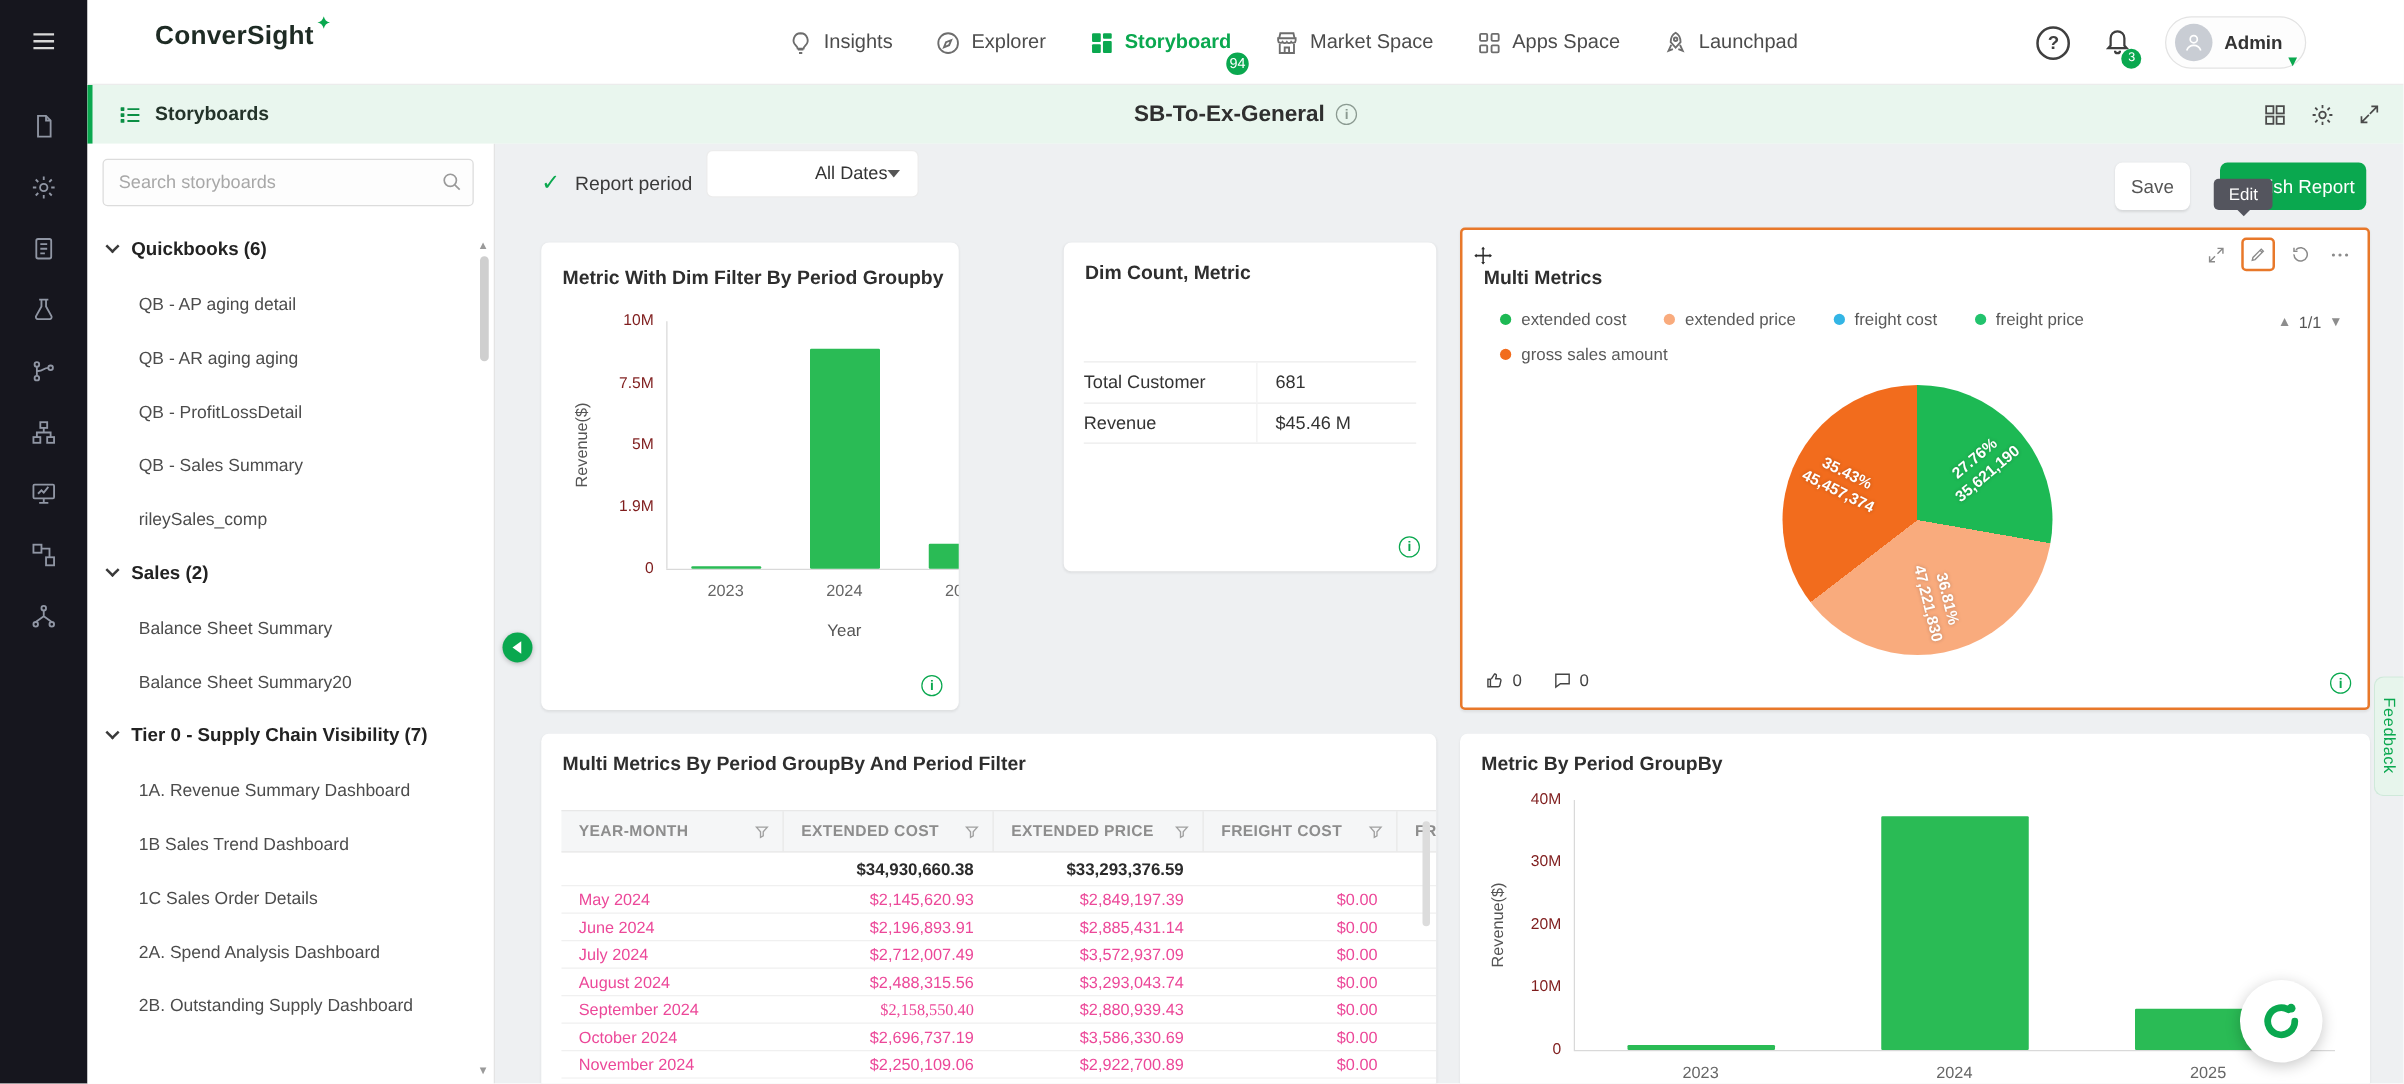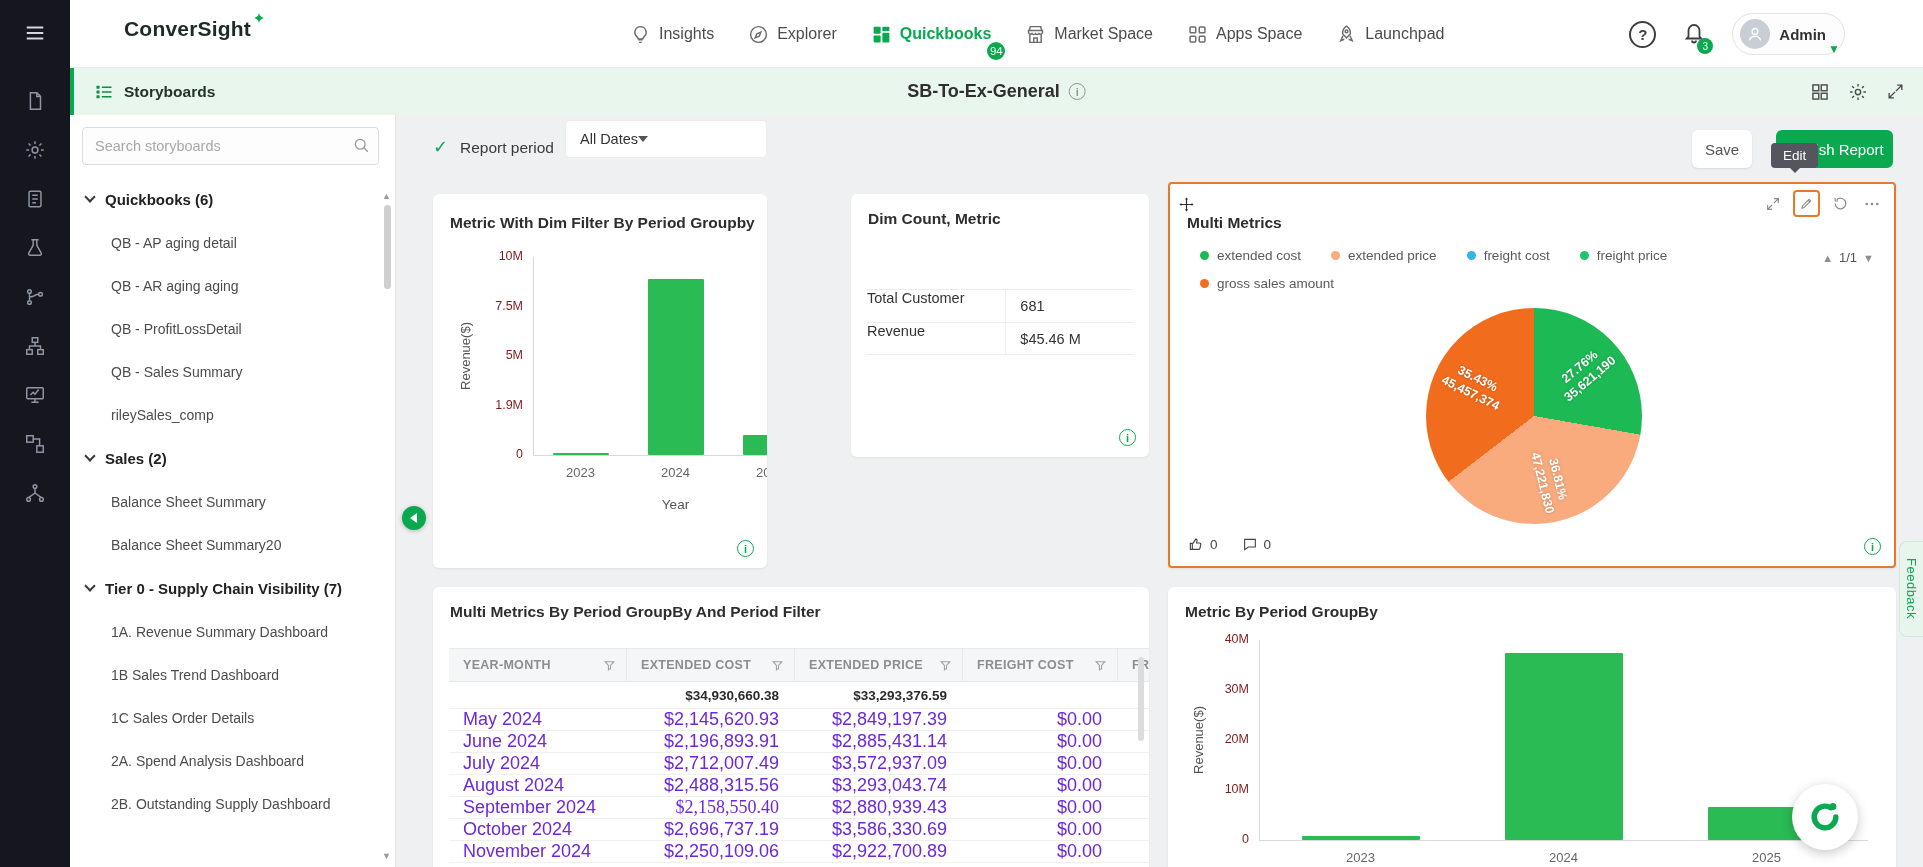--- a/index.html
+++ b/index.html
@@ -62,21 +62,21 @@
   .scroll-up{position:absolute;right:4px;top:76px;font-size:9px;color:#9a9a9a;cursor:pointer}
   .scroll-thumb{position:absolute;right:4px;top:90px;width:7px;height:84px;background:#cfcfcf;border-radius:4px;cursor:pointer}
   .scroll-down{position:absolute;right:4px;bottom:6px;font-size:9px;color:#9a9a9a;cursor:pointer}
   .collapse-handle{position:absolute;left:402px;top:506px;width:24px;height:24px;border-radius:50%;background:#0aa84f;display:flex;align-items:center;justify-content:center;box-shadow:0 1px 4px rgba(0,0,0,.25);z-index:30;cursor:pointer}
   .collapse-tri{width:0;height:0;border-top:5px solid transparent;border-bottom:5px solid transparent;border-right:7px solid #fff;margin-right:2px}
 
   
   .main{position:absolute;left:396px;top:115px;right:0;bottom:0;background:#eef0f2;overflow:hidden}
   .filter-check{position:absolute;left:37px;top:21px;color:#0aa84f;font-size:18px;font-weight:bold}
   .filter-label{position:absolute;left:64px;top:24px;font-size:15.5px;color:#3a3a3a}
-  .dropdown{position:absolute;left:170px;top:6px;width:200px;height:36px;background:#fff;border-radius:4px;display:flex;align-items:center;justify-content:flex-start;padding:0 14px;font-size:14.5px;color:#333;box-shadow:0 0 0 1px #ececec;cursor:pointer}
+  .dropdown{position:absolute;left:170px;top:6px;width:168px;height:36px;background:#fff;border-radius:4px;display:flex;align-items:center;justify-content:flex-end;padding:0 14px;font-size:14.5px;color:#333;box-shadow:0 0 0 1px #ececec;cursor:pointer}
   .dd-caret{width:0;height:0;border-left:5px solid transparent;border-right:5px solid transparent;border-top:6px solid #555}
   .btn-save{position:absolute;left:1296px;top:15px;width:60px;height:38px;background:#fff;border-radius:6px;color:#555;font-size:15px;display:flex;align-items:center;justify-content:center;box-shadow:0 1px 2px rgba(0,0,0,.1);cursor:pointer}
   .btn-publish{position:absolute;left:1380px;top:15px;width:117px;height:38px;background:#0aa84f;border-radius:6px;color:#fff;font-size:15px;display:flex;align-items:center;justify-content:center;cursor:pointer;white-space:nowrap;overflow:hidden}
 
   .card{position:absolute;background:#fff;border-radius:6px;box-shadow:0 1px 2px rgba(33,33,33,.08);overflow:hidden}
   .card-title{position:absolute;left:17px;top:16px;font-size:15.5px;font-weight:bold;color:#2e2e2e;white-space:nowrap}
   .info{position:absolute;right:13px;bottom:11px;width:17px;height:17px;border:1.6px solid #0aa84f;border-radius:50%;color:#0aa84f;font-size:11px;font-weight:bold;display:flex;align-items:center;justify-content:center;cursor:pointer}
 
   #card1{left:37px;top:79px;width:334px;height:374px}
   #card1 .card-title{top:20px}
@@ -89,21 +89,21 @@
   .bwrap{position:absolute;inset:0}
   .ylab{position:absolute;transform:translate(-50%,-50%) rotate(-90deg);font-size:13px;color:#555;white-space:nowrap}
   .ytick{position:absolute;text-align:right;font-size:12.5px;color:#7f1d1d}
   .xtick{position:absolute;text-align:center;font-size:13px;color:#666}
   .xaxis{position:absolute;text-align:center;font-size:13.5px;color:#555}
   .axline{position:absolute;background:#d9d9d9}
   .bar{position:absolute;border-radius:1px;cursor:pointer}
 
   
   .kv{position:absolute;left:16px;right:16px;top:95px}
-  .kv-row{display:flex;height:33px;align-items:flex-start;border-top:1px solid #ececec;font-size:14.5px;color:#333}
+  .kv-row{display:flex;height:33px;align-items:center;border-top:1px solid #ececec;font-size:14.5px;color:#333}
   .kv-row:last-child{border-bottom:1px solid #ececec}
   .kv-label{width:52%}
   .kv-val{padding-left:14px;border-left:1px solid #f1f1f1;height:100%;display:flex;align-items:center}
 
   
   .c3-move{position:absolute;left:8px;top:12px;color:#2f2f2f;cursor:grab}
   #card3 .card-title{top:30px}
   .c3-toolbar{position:absolute;right:10px;top:6px;display:flex;gap:8px;align-items:center;color:#8a8a8a}
   .tb-ic{width:24px;height:24px;display:flex;align-items:center;justify-content:center;cursor:pointer}
   .tb-ic svg{stroke:currentColor;fill:none;stroke-width:1.7}
@@ -118,21 +118,21 @@
   .pie-label{position:absolute;color:#fff;font-size:12.5px;font-weight:bold;text-align:center;line-height:1.3;white-space:nowrap;text-shadow:0 0 3px rgba(0,0,0,.25);pointer-events:none}
   .c3-foot{position:absolute;left:18px;bottom:14px;display:flex;gap:24px;align-items:center;font-size:13.5px;color:#333}
   .foot-item{display:flex;align-items:center;gap:6px;cursor:pointer;color:#444}
   .foot-item svg{stroke:currentColor;fill:none;stroke-width:1.7}
 
   
   .dtable{position:absolute;left:16px;top:61px;width:700px;overflow:hidden}
   .th-row{display:flex;height:34px;background:#f5f6f7;border-top:1px solid #e8e8e8;border-bottom:1px solid #e8e8e8;width:800px}
   .th{flex:none;display:flex;align-items:center;justify-content:space-between;padding:0 10px 0 14px;font-size:12.5px;font-weight:bold;color:#8d8d8d;border-right:1px solid #e8e8e8;letter-spacing:.3px;cursor:pointer;overflow:hidden;white-space:nowrap}
   .th-fun{display:flex;cursor:pointer;flex:none;margin-left:6px}
-  .tr{display:flex;height:22px;align-items:center;border-bottom:1px solid #f0f0f0;font-size:18px;color:#6d28d9;width:800px}
+  .tr{display:flex;height:22px;align-items:center;border-bottom:1px solid #f0f0f0;font-size:13px;color:#ec4899;width:800px}
   .tr.totals{height:27px;font-weight:bold;color:#2b2b2b;font-size:13.5px}
   .td{flex:none;padding:0 16px 0 14px;overflow:hidden;white-space:nowrap}
   .td.num{text-align:right}
   .vscroll{position:absolute;right:5px;top:70px;width:6px;height:84px;background:#dcdcdc;border-radius:3px;cursor:pointer}
 
   
   .tooltip{position:absolute;left:1771px;top:143px;background:#54555e;color:#fff;font-size:13.5px;padding:5px 12px;border-radius:4px;z-index:70}
   .tooltip:after{content:'';position:absolute;left:50%;bottom:-5px;transform:translateX(-50%);border-left:5px solid transparent;border-right:5px solid transparent;border-top:5px solid #54555e}
   .fab{position:absolute;left:1792px;top:784px;width:66px;height:66px;border-radius:50%;background:#fff;box-shadow:0 3px 12px rgba(0,0,0,.22);display:flex;align-items:center;justify-content:center;z-index:40;cursor:pointer}
   .feedback{position:absolute;right:0;top:541px;width:24px;height:96px;background:#e7f5ec;border:1px solid #cfe9da;border-right:none;border-radius:8px 0 0 8px;color:#0aa84f;font-size:13px;display:flex;align-items:center;justify-content:center;writing-mode:vertical-rl;z-index:40;cursor:pointer;letter-spacing:.5px}
@@ -244,21 +244,21 @@
         <span class="nicon">
             <svg width="21" height="21" viewBox="0 0 24 24">
               <g fill="currentColor" stroke="none">
                 <rect x="3" y="3" width="8" height="8" rx="1"></rect>
                 <rect x="13" y="3" width="8" height="5" rx="1"></rect>
                 <rect x="3" y="13" width="8" height="8" rx="1"></rect>
                 <rect x="13" y="10" width="8" height="11" rx="1"></rect>
               </g>
             </svg>
           </span>
-        <span class="nlab">Quickbooks</span>
+        <span class="nlab">Storyboard</span>
         <span class="nav-badge">94</span>
       </div>
       <div class="nav-item">
         <span class="nicon">
             <svg width="21" height="21" viewBox="0 0 24 24">
               <path d="M5 7.5L6 3h12l1 4.5"></path>
               <path d="M4 7.5h16v2a2.3 2.3 0 0 1-4.1 1.4A2.3 2.3 0 0 1 12 11a2.3 2.3 0 0 1-3.9-.1A2.3 2.3 0 0 1 4 9.5z"></path>
               <path d="M5.5 12.5V21h13v-8.5M10 21v-5h4v5"></path>
             </svg>
           </span>

